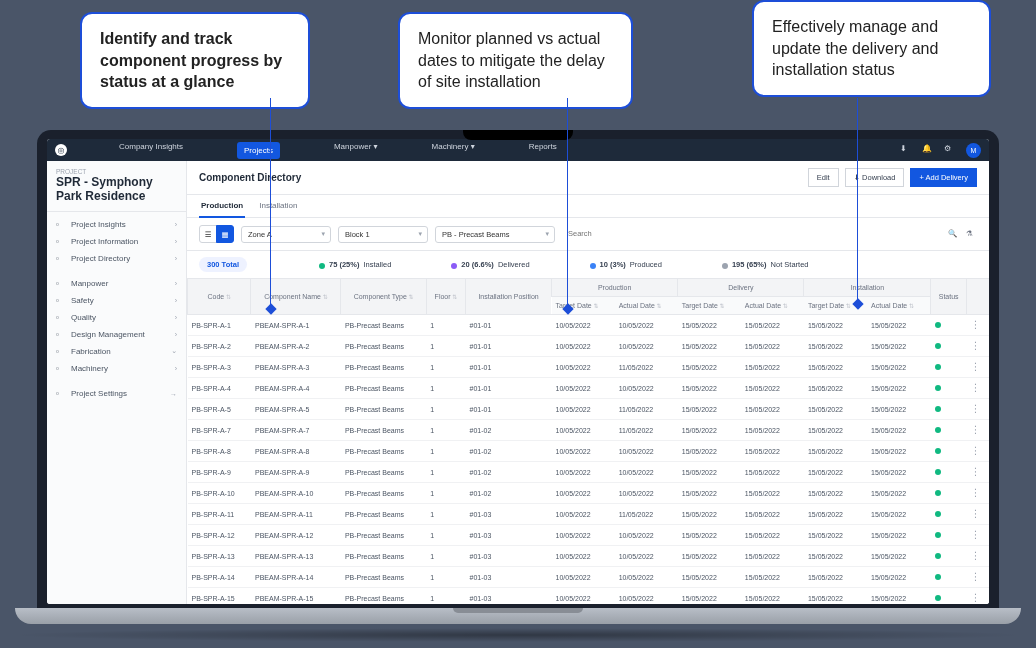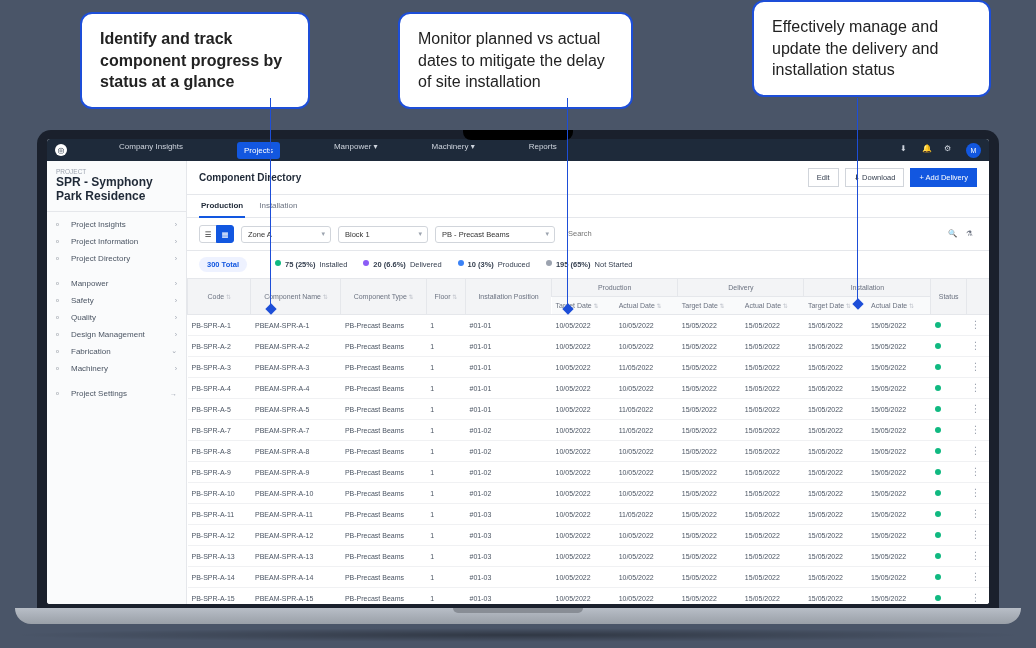--- a/index.html
+++ b/index.html
@@ -171,21 +171,21 @@
 .sel::after{content:"▾"; position:absolute; right:5px; top:3px; color:#9ca3af; font-size:7px;}
 .search { border:none; border-bottom:1px solid transparent; padding:3px 6px; flex:1; font-size:7.5px; background:transparent;}
 .tb-ico { width:11px;height:11px;cursor:pointer;color:#6b7280;}
 
 .summary {
   display:flex; align-items:center; gap:28px;
   padding:6px 12px; background:#fff; border-bottom:1px solid #e5e7eb;
   font-size:7.5px; color:#374151;
 }
 .pill { background:#eef2ff; color:#1257e0; padding:3px 8px; border-radius:9px; font-weight:600;}
-.stat { display:flex; align-items:flex-start; gap:4px;}
+.stat { display:flex; align-items:flex-end; gap:4px;margin-left:44px;}
 .dot { width:6px;height:6px;border-radius:50%;}
 .d-green{background:#10b981;} .d-purple{background:#8b5cf6;} .d-blue{background:#3b82f6;} .d-gray{background:#9ca3af;}
 
 .table-wrap { flex:1; overflow:auto; background:#fff;}
 table { width:100%; border-collapse:collapse; font-size:7px; color:#4b5563;}
 thead th {
   background:#f9fafb; border-bottom:1px solid #e5e7eb;
   padding:5px 4px; text-align:left; font-weight:500; color:#6b7280;
   position:sticky; top:0;
 }

